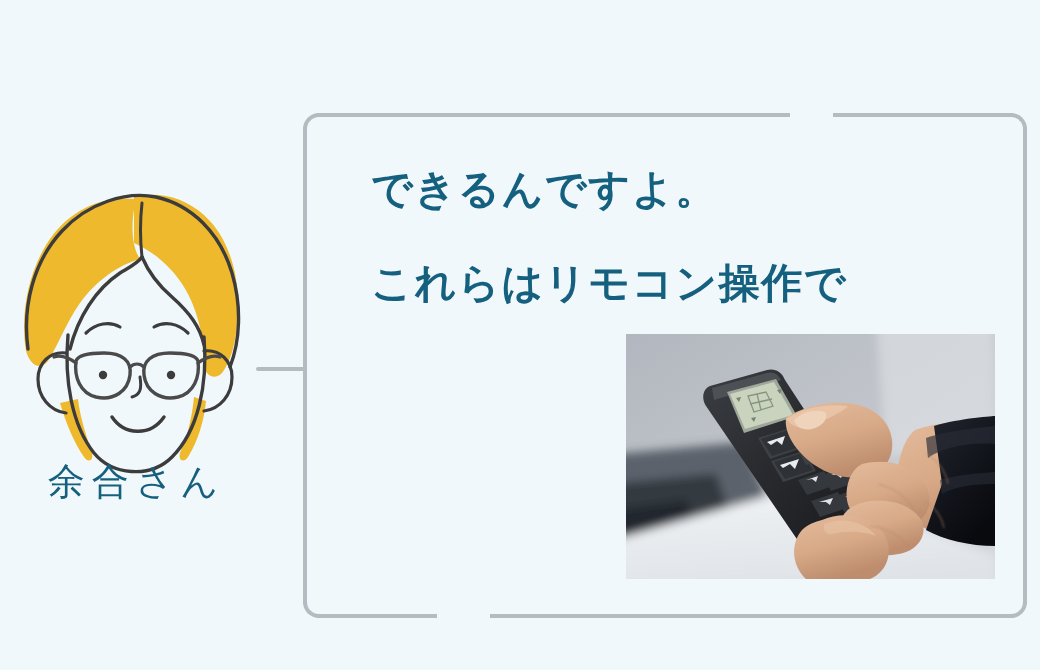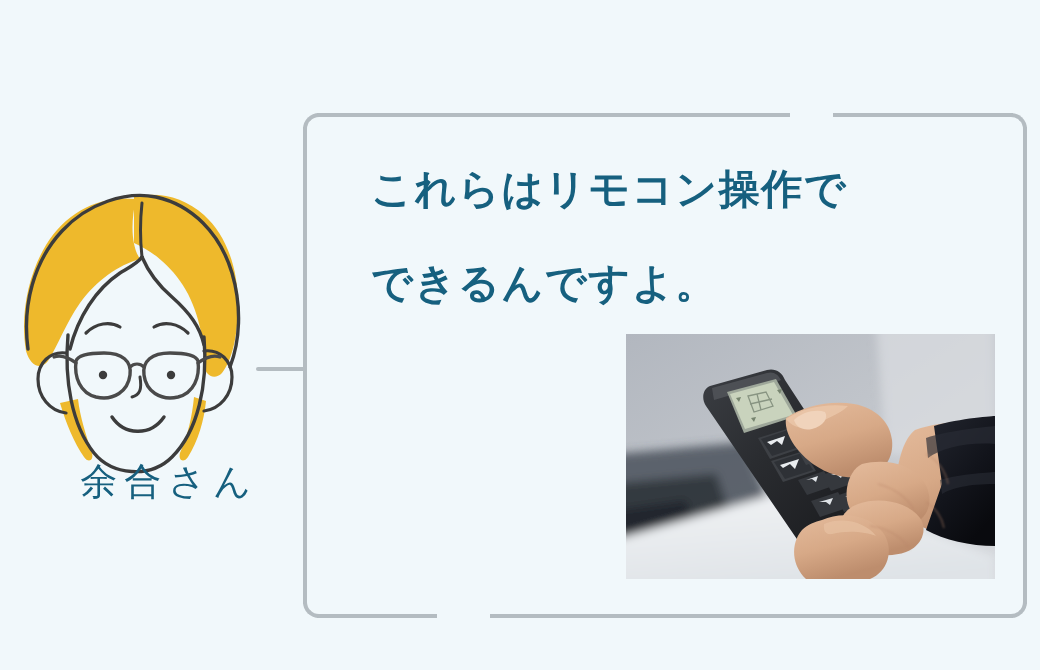--- a/index.html
+++ b/index.html
@@ -36,21 +36,21 @@
     top: 0;
     width: 250px;
     height: 300px;
     display: block;
   }
   #character-name {
     position: absolute;
     left: 0;
     top: 278px;
     width: 250px;
-    text-align: right;
+    text-align: center;
     color: #16607f;
     font-size: 37px;
     letter-spacing: 7px;
     text-indent: 7px;
     font-weight: 400;
     line-height: 1;
     white-space: nowrap;
     font-family: "DejaVu Sans", "Liberation Sans", sans-serif;
   }
 
@@ -230,22 +230,22 @@
     <div class="bubble-edge" id="edge-top-b"></div>
     <div class="bubble-edge" id="edge-bottom-a"></div>
     <div class="bubble-edge" id="edge-bottom-b"></div>
 
     <div class="bubble-corner" id="corner-tl"></div>
     <div class="bubble-corner" id="corner-tr"></div>
     <div class="bubble-corner" id="corner-bl"></div>
     <div class="bubble-corner" id="corner-br"></div>
 
     <div id="bubble-text">
+      <span class="tline">できるんですよ。</span>
       <span class="tline">これらはリモコン操作で</span>
-      <span class="tline">できるんですよ。</span>
     </div>
 
     <div id="photo">
       <svg viewBox="0 0 369 245" preserveAspectRatio="xMidYMid slice" aria-hidden="true">
         <defs>
           <linearGradient id="bgWall" x1="0" y1="0" x2="1" y2="1">
             <stop offset="0%" stop-color="#b2b7bf"></stop>
             <stop offset="45%" stop-color="#c0c4ca"></stop>
             <stop offset="100%" stop-color="#d6d9dd"></stop>
           </linearGradient>

